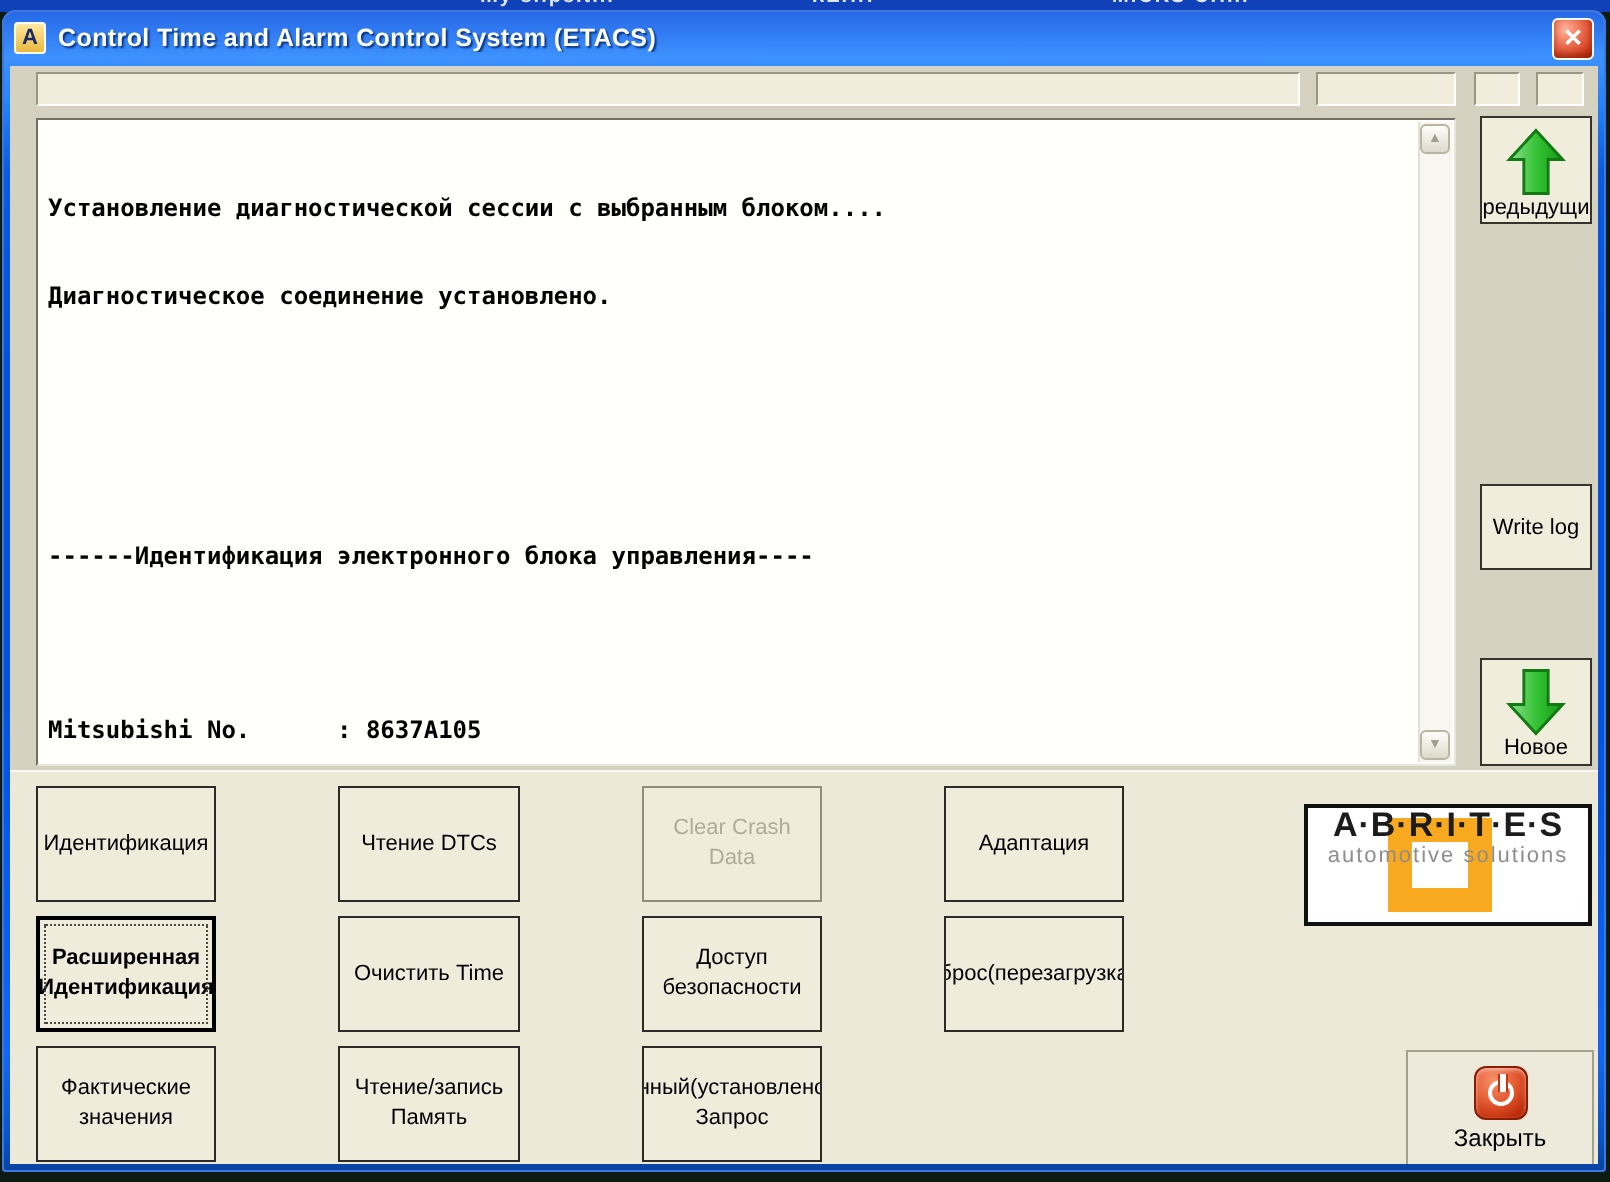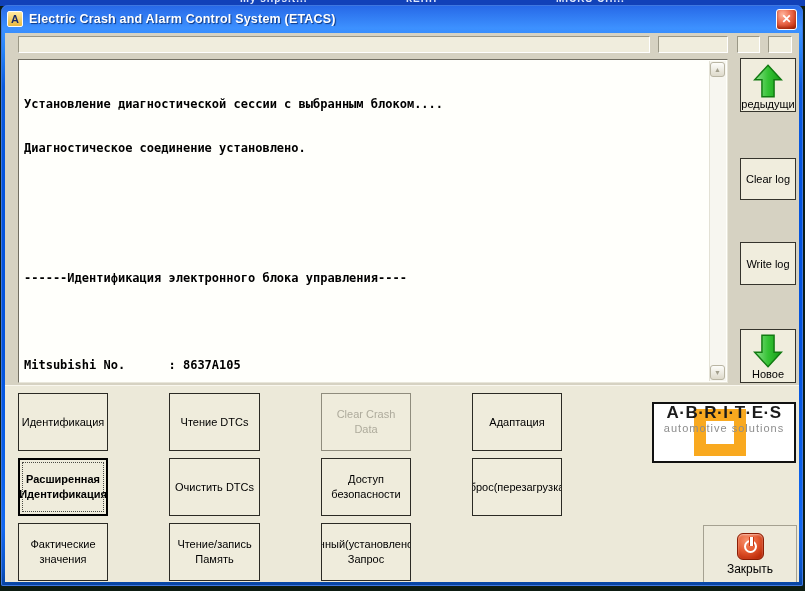--- a/index.html
+++ b/index.html
@@ -140,21 +140,21 @@
   <div class="backdrop">
     <span class="frag1">my slips.t...</span>
     <span class="frag2">КЕПН</span>
     <span class="frag3">MICKS CH...</span>
   </div>
 
   <div class="window">
 
     <div class="titlebar">
       <div class="app-icon">A</div>
-      <div class="title-text">Electric Crash and Alarm Control System (ETACS)</div>
+      <div class="title-text">Control Time and Alarm Control System (ETACS)</div>
       <div class="close-btn">✕</div>
     </div>
 
     <div class="client">
 
       <div class="spanel sp1"></div>
       <div class="spanel sp2"></div>
       <div class="spanel sp3"></div>
       <div class="spanel sp4"></div>
 
@@ -191,23 +191,20 @@
             <stop offset="0" stop-color="#8fe08f"></stop>
                 <stop offset=".5" stop-color="#35c335"></stop>
                 <stop offset="1" stop-color="#169a16"></stop>
           </linearGradient>
             </defs>
           <path d="M12 1 L23 13 L17 13 L17 27 L7 27 L7 13 L1 13 Z" fill="url(#gup)" stroke="#127a12" stroke-width="1.2"></path>
         </svg>
         <span>редыдущи</span>
       </div>
 
-      <div class="sidebtn btn-clearlog">
-        <span>Clear log</span>
-      </div>
 
       <div class="sidebtn btn-writelog">
         <span>Write log</span>
       </div>
 
       <div class="sidebtn btn-new">
         <svg class="arrow-svg" width="30" height="34" viewBox="0 0 24 28">
           <defs>
               <linearGradient id="gdn" x1="0" y1="0" x2="1" y2="0">
             <stop offset="0" stop-color="#8fe08f"></stop>
@@ -223,21 +220,21 @@
       <div class="bottom-panel">
 
         <div class="grid">
           <div class="gbtn">Идентификация</div>
           <div class="gbtn">Чтение DTCs</div>
           <div class="gbtn disabled">Clear Crash
 Data</div>
           <div class="gbtn">Адаптация</div>
           <div class="gbtn focused">Расширенная
 Идентификация</div>
-          <div class="gbtn">Очистить DTCs</div>
+          <div class="gbtn">Очистить Time</div>
           <div class="gbtn">Доступ
 безопасности</div>
           <div class="gbtn">брос(перезагрузка</div>
           <div class="gbtn">Фактические
 значения</div>
           <div class="gbtn">Чтение/запись
 Память</div>
           <div class="gbtn">нный(установлено
 Запрос</div>
         </div>

